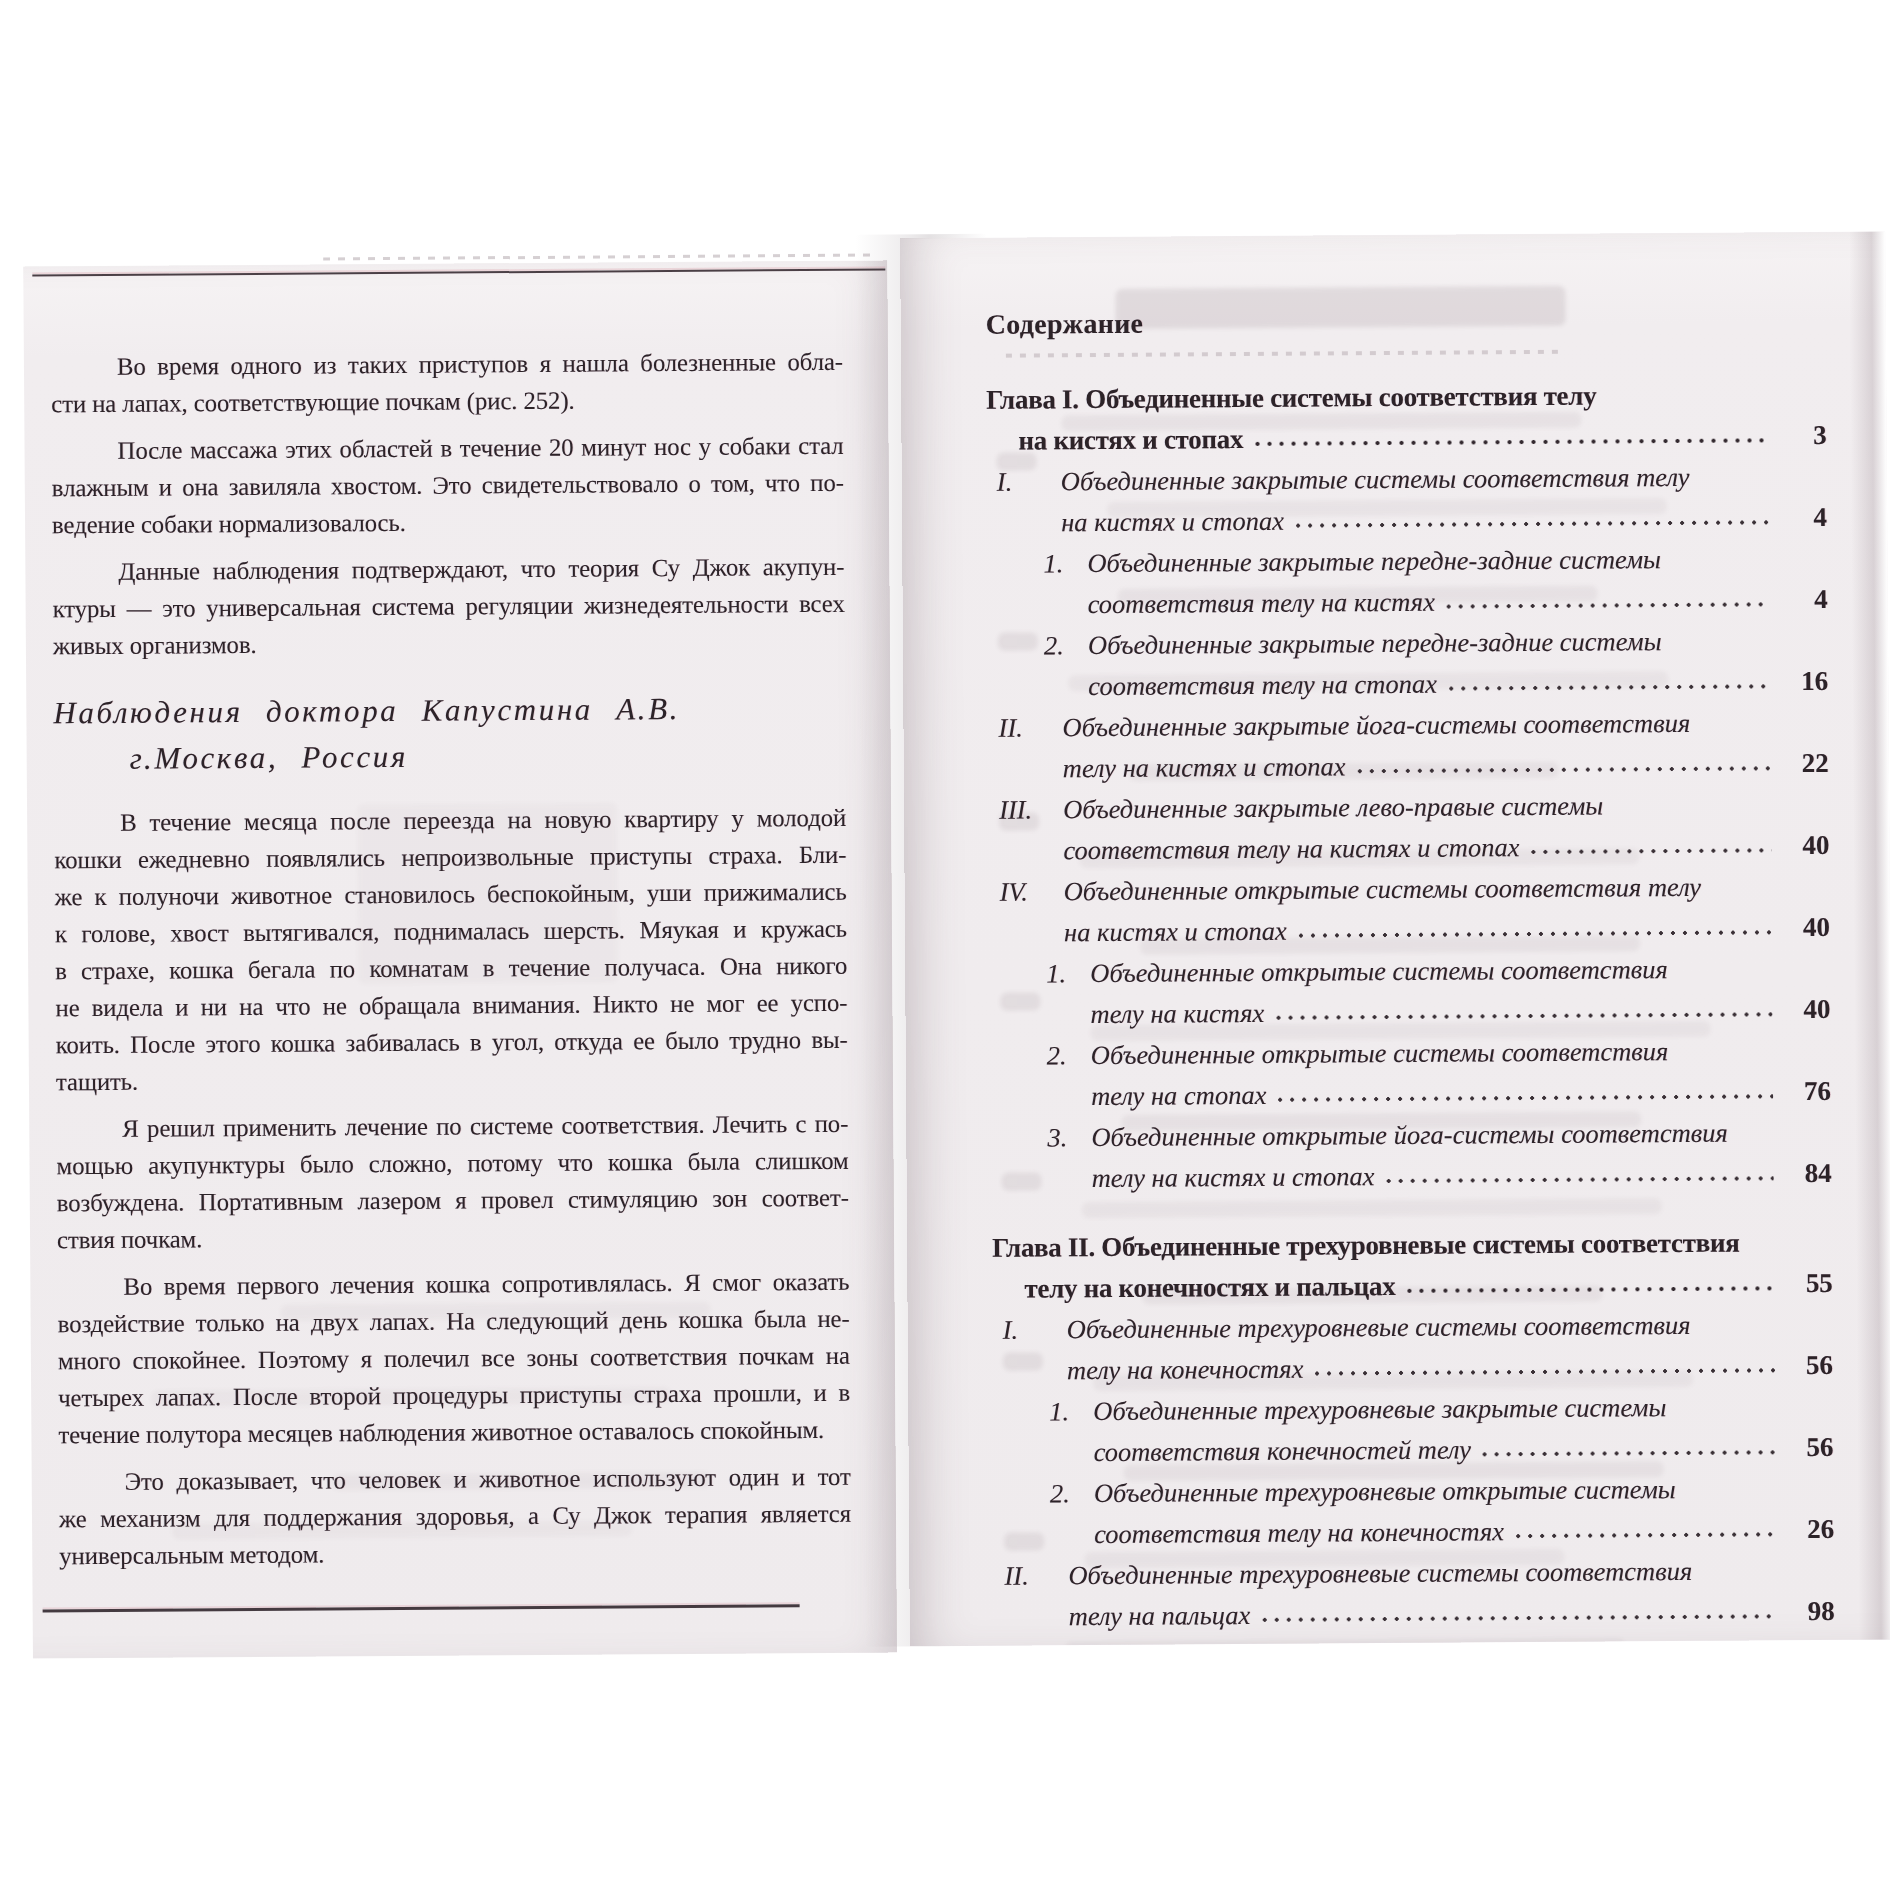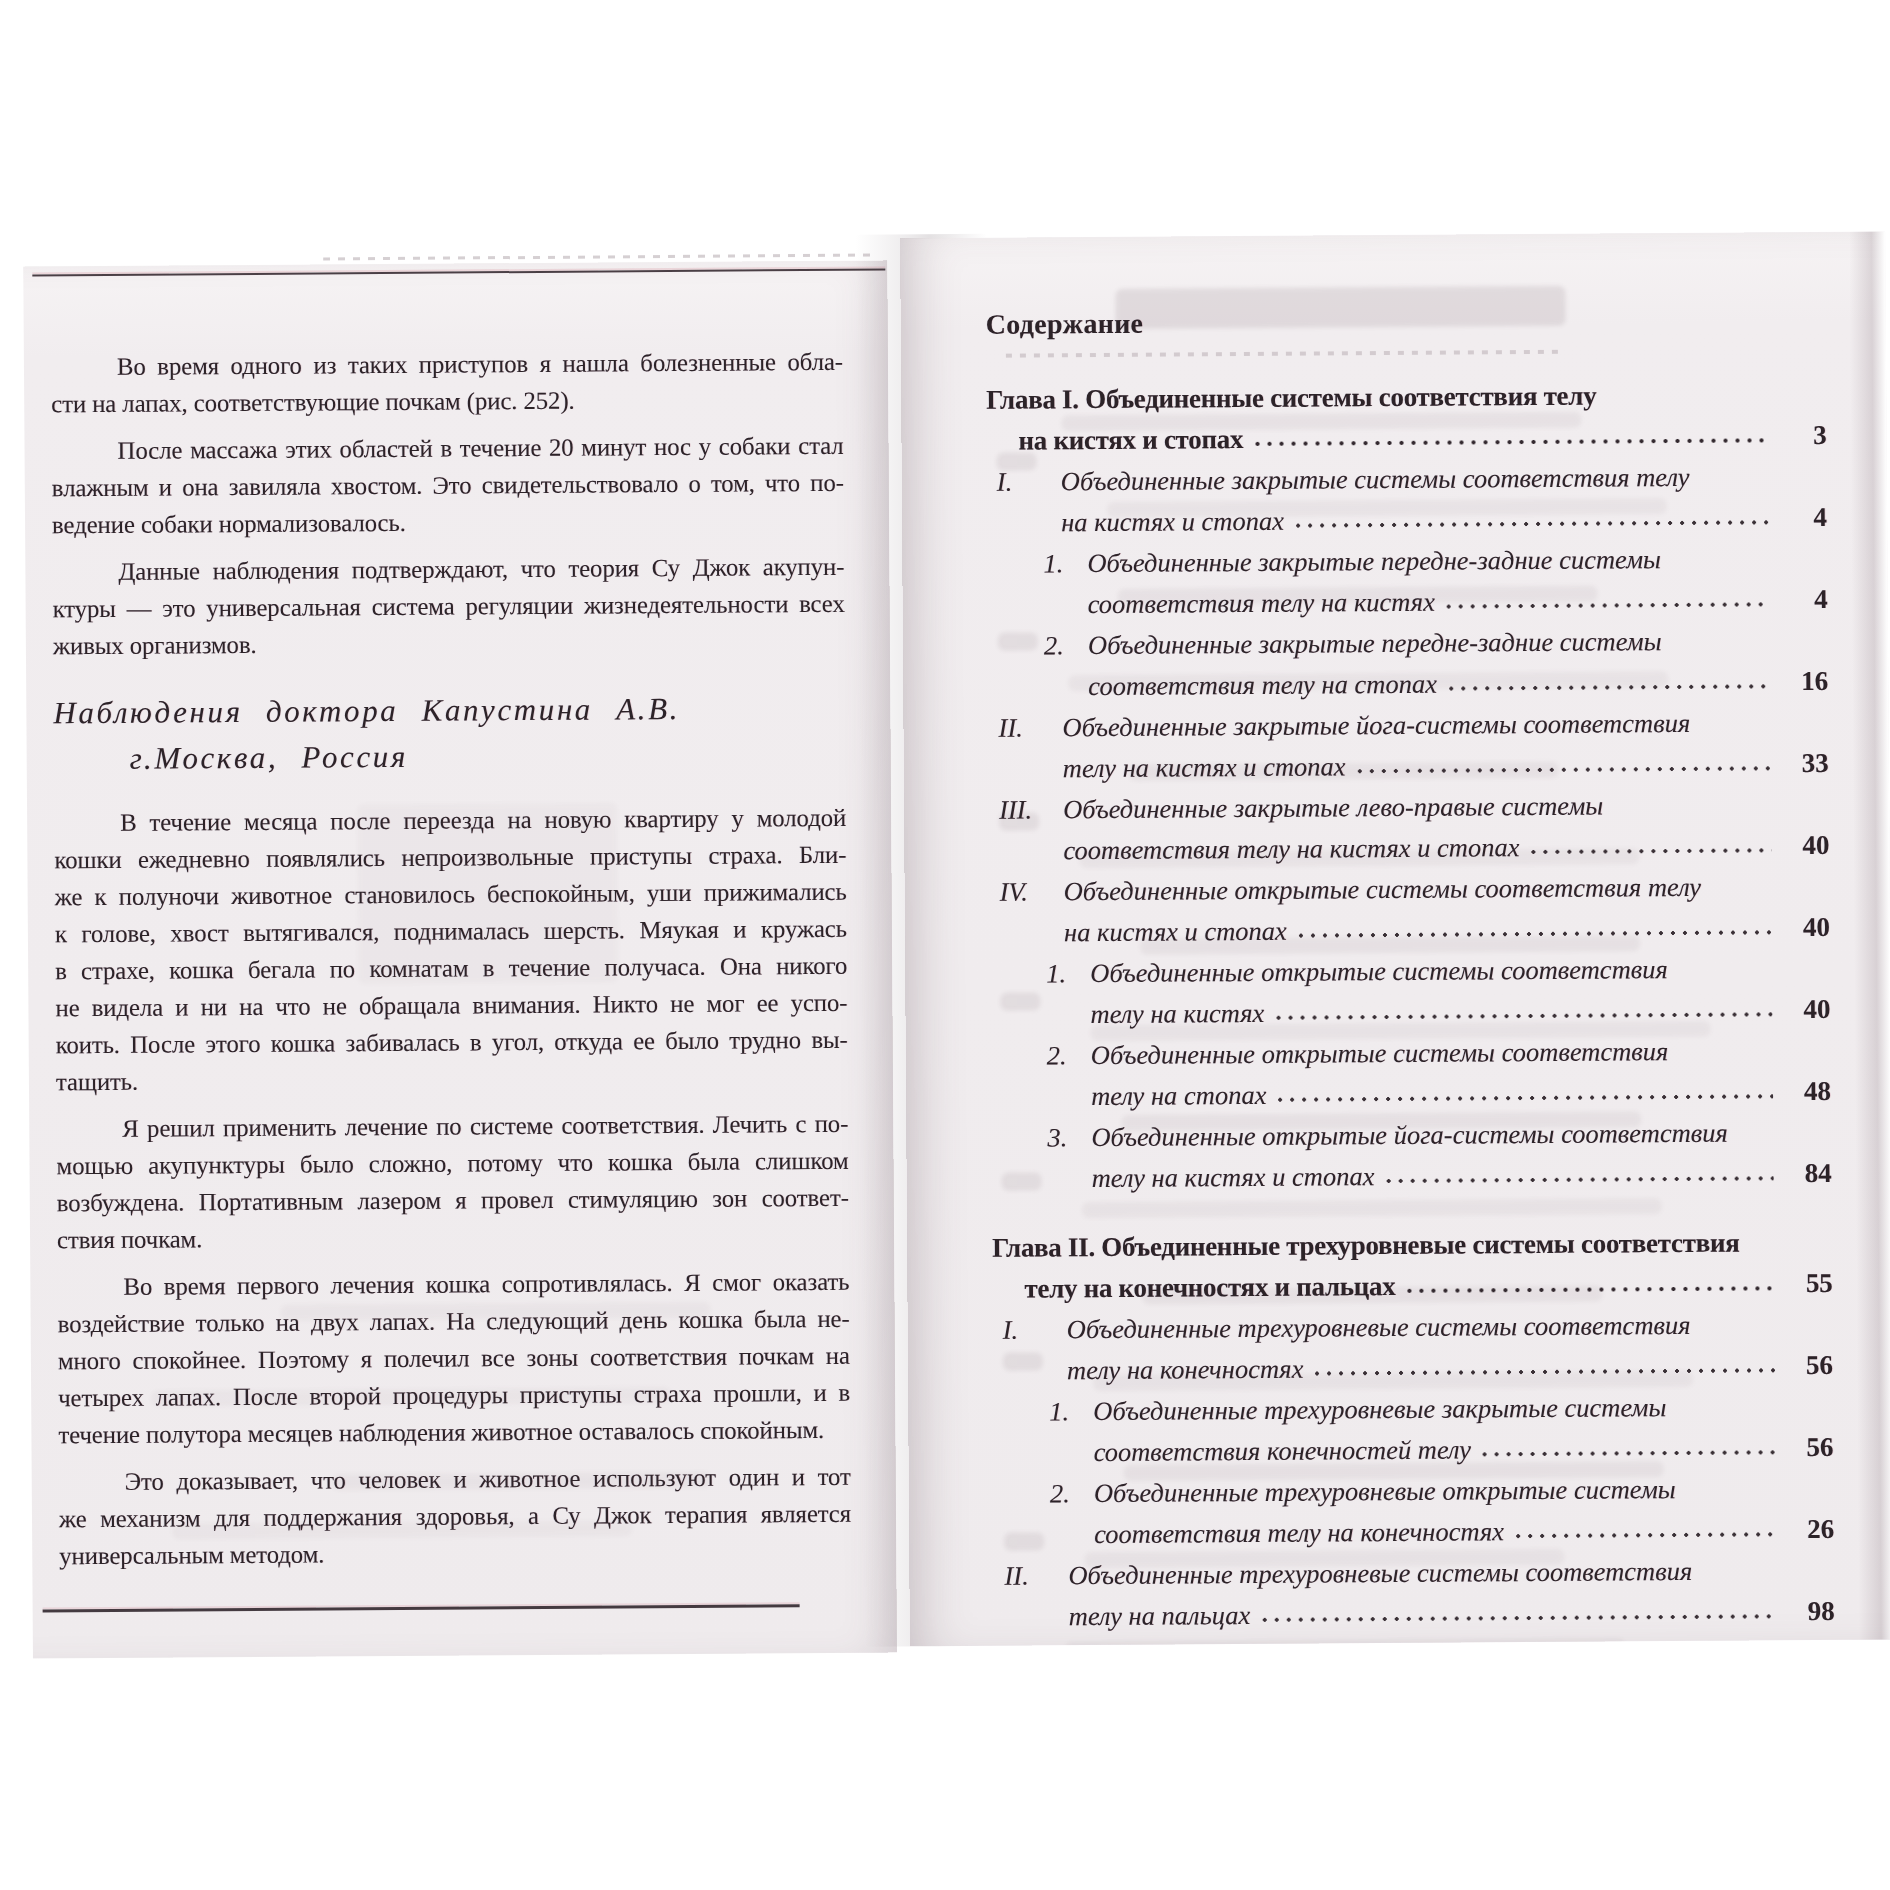--- a/index.html
+++ b/index.html
@@ -207,21 +207,21 @@
               </div>
             </div>
             <div class="entry roman">
               <div class="tl1">
                 <span class="num">II.</span>
                 <span>Объединенные закрытые йога-системы соответствия</span>
               </div>
               <div class="tl2">
                 <span>телу на кистях и стопах</span>
                 <span class="leader"></span>
-                <span class="pg">33</span>
+                <span class="pg">22</span>
               </div>
             </div>
             <div class="entry roman">
               <div class="tl1">
                 <span class="num">III.</span>
                 <span>Объединенные закрытые лево-правые системы</span>
               </div>
               <div class="tl2">
                 <span>соответствия телу на кистях и стопах</span>
                 <span class="leader"></span>
@@ -251,21 +251,21 @@
               </div>
             </div>
             <div class="entry sub">
               <div class="tl1">
                 <span class="num">2.</span>
                 <span>Объединенные открытые системы соответствия</span>
               </div>
               <div class="tl2">
                 <span>телу на стопах</span>
                 <span class="leader"></span>
-                <span class="pg">48</span>
+                <span class="pg">76</span>
               </div>
             </div>
             <div class="entry sub">
               <div class="tl1">
                 <span class="num">3.</span>
                 <span>Объединенные открытые йога-системы соответствия</span>
               </div>
               <div class="tl2">
                 <span>телу на кистях и стопах</span>
                 <span class="leader"></span>

